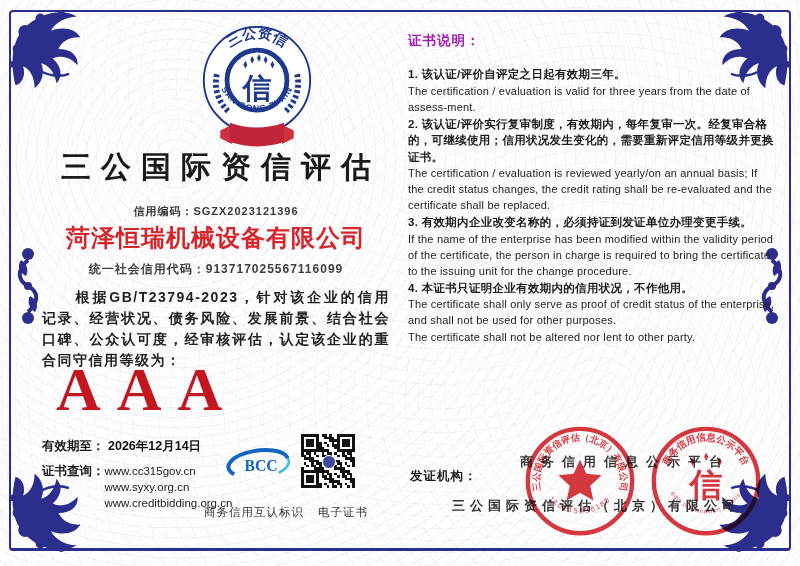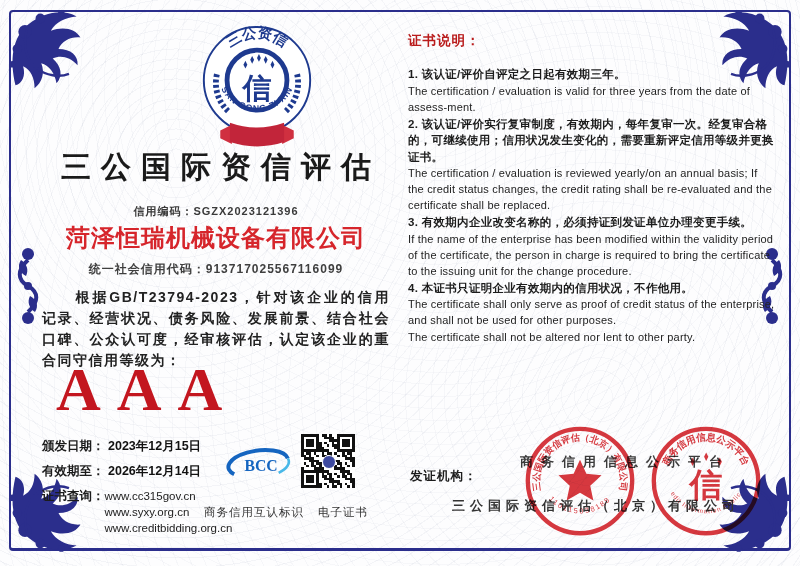--- a/index.html
+++ b/index.html
@@ -55,21 +55,21 @@
   .qr span{background:transparent;}
   .qr span.f{background:#111;}
   .qr-dot{position:absolute;left:322px;top:455px;width:12px;height:12px;border-radius:50%;
     background:#3d49a0;border:1px solid #fff;}
   .seal-label{position:absolute;top:505px;font-size:11.5px;color:#333;letter-spacing:1px;white-space:nowrap;}
   .lbl-bcc{left:204px;}
   .lbl-eqr{left:318px;}
 
   
   .rightcol{position:absolute;left:408px;top:0;width:368px;}
-  .notes-head{position:absolute;top:32px;left:0;font-size:13.5px;font-weight:bold;color:#b91c1c;letter-spacing:1px;}
+  .notes-head{position:absolute;top:32px;left:0;font-size:13.5px;font-weight:bold;color:#a21caf;letter-spacing:1px;}
   .notes{position:absolute;top:66px;left:0;width:368px;}
   .note-zh{font-size:11.5px;font-weight:bold;color:#1c1c1c;line-height:16.5px;letter-spacing:.3px;}
   .note-en{font-size:11px;color:#222;line-height:16px;letter-spacing:.2px;margin-bottom:1px;}
 
   .issuer-label{position:absolute;left:410px;top:468px;font-size:12.5px;font-weight:bold;color:#1c1c1c;letter-spacing:1px;}
   .issuer-line1{position:absolute;left:520px;top:453px;font-size:13px;font-weight:bold;color:#3b3b3b;letter-spacing:8px;white-space:nowrap;}
   .issuer-line2{position:absolute;left:452px;top:497px;font-size:13px;font-weight:bold;color:#333;letter-spacing:5px;white-space:nowrap;}
   .seal{position:absolute;top:423px;width:116px;height:116px;mix-blend-mode:multiply;opacity:.92;}
   .seal1{left:522px;}
   .seal2{left:648px;}
@@ -162,24 +162,20 @@
     <span>统一社会信用代码：</span><span>913717025567116099</span>
   </div>
 
   <div class="body-par">根据GB/T23794-2023，针对该企业的信用记录、经营状况、债务风险、发展前景、结合社会口碑、公众认可度，经审核评估，认定该企业的重合同守信用等级为：</div>
 
   <div class="rating">AAA</div>
 </div>
 
 <div class="meta">
   <div class="meta-row">
-    <span class="meta-label">颁发日期：</span>
-    <span class="meta-val">2023年12月15日</span>
-  </div>
-  <div class="meta-row">
     <span class="meta-label">有效期至：</span>
     <span class="meta-val">2026年12月14日</span>
   </div>
   <div class="meta-row">
     <span class="meta-label">证书查询：</span><span class="urls"><span>www.cc315gov.cn</span><br>
       <span>www.syxy.org.cn</span><br>
       <span>www.creditbidding.org.cn</span></span>
   </div>
 </div>
 

